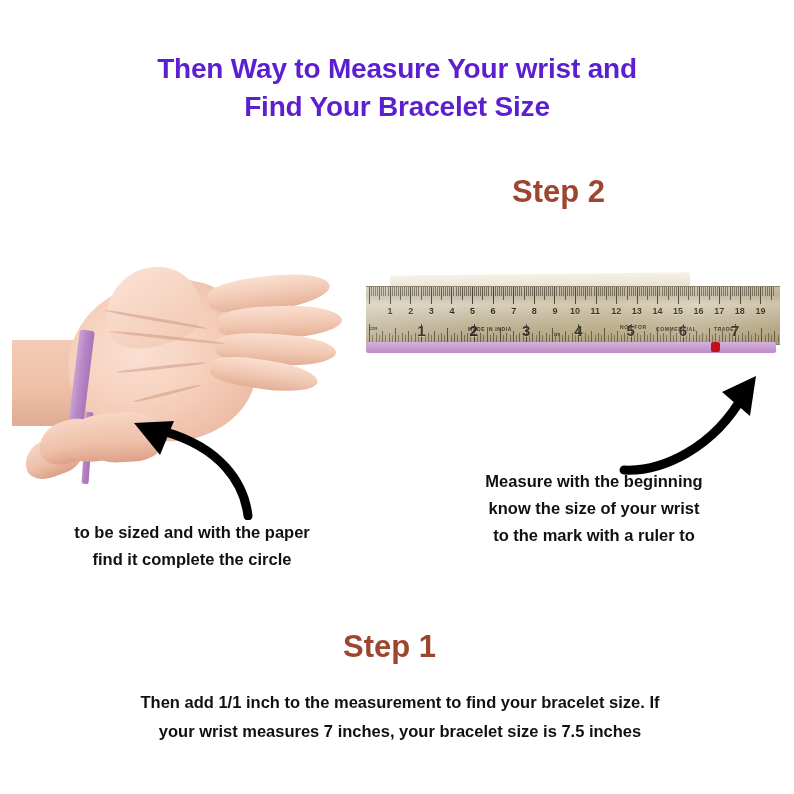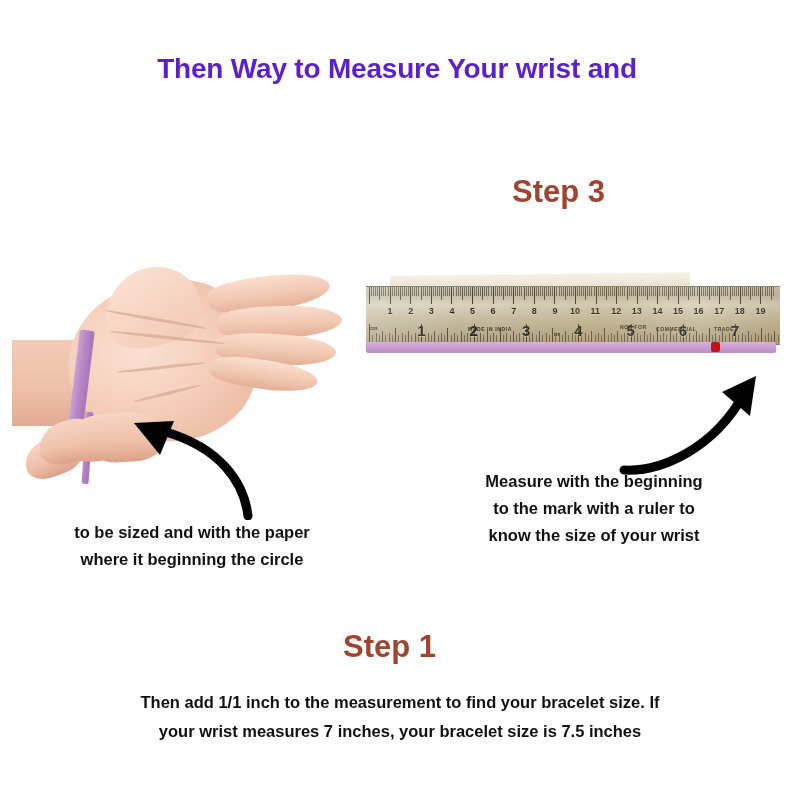--- a/index.html
+++ b/index.html
@@ -256,20 +256,21 @@
   #arrow1 { left: 112px; top: 408px; }
   #arrow2 { left: 618px; top: 372px; }
 </style>
 </head>
 <body>
 
 <div id="page">
 
   <div class="title">
     <span class="line">Then Way to Measure Your wrist and</span>
+    <span class="line">Find Your Bracelet Size</span>
   </div>
 
 
   <div id="hand-photo">
     <div class="forearm"></div>
     <div class="palm"></div>
     <div class="thumb-base"></div>
     <div class="finger f1"></div>
     <div class="finger f2"></div>
     <div class="finger f3"></div>
@@ -286,24 +287,24 @@
     <div class="pinch p3"></div>
   </div>
 
   <svg class="arrow-svg" id="arrow1" width="180" height="112" viewBox="0 0 180 112">
     <path d="M136 108 C 132 74, 108 40, 54 24" stroke="#000000" stroke-width="9" fill="none" stroke-linecap="round"></path>
     <path d="M22 15 L 62 13 L 48 47 Z" fill="#000000"></path>
   </svg>
 
   <div class="caption" id="cap1">
     <span class="line">to be sized and with the paper</span>
-    <span class="line">where it beginning the circle</span>
+    <span class="line">find it complete the circle</span>
   </div>
 
-  <div class="step-head" id="step2-head">Step 3</div>
+  <div class="step-head" id="step2-head">Step 2</div>
 
   <div id="ruler-photo">
     <div class="paper-under"></div>
 
     <div class="ruler-body">
       <div id="cm-ticks">
           <div class="tick" style="left: 3px; top: 0px; height: 17px; opacity: 0.95;"></div>
           <div class="tick" style="left: 5.06px; top: 0px; height: 9px; opacity: 0.62;"></div>
           <div class="tick" style="left: 7.12px; top: 0px; height: 9px; opacity: 0.62;"></div>
           <div class="tick" style="left: 9.18px; top: 0px; height: 9px; opacity: 0.62;"></div>
@@ -673,22 +674,22 @@
     <div class="red-mark"></div>
   </div>
 
   <svg class="arrow-svg" id="arrow2" width="170" height="108" viewBox="0 0 170 108">
     <path d="M6 98 C 44 100, 96 76, 126 22" stroke="#000000" stroke-width="9" fill="none" stroke-linecap="round"></path>
     <path d="M138 4 L 132 44 L 104 20 Z" fill="#000000"></path>
   </svg>
 
   <div class="caption" id="cap2">
     <span class="line">Measure with the beginning</span>
+    <span class="line">know the size of your wrist</span>
     <span class="line">to the mark with a ruler to</span>
-    <span class="line">know the size of your wrist</span>
   </div>
 
   <div class="step-head" id="step3-head">Step 1</div>
 
   <div class="caption" id="cap3">
     <span class="line">Then add 1/1 inch to the measurement  to find your bracelet size. If</span>
     <span class="line">your wrist measures 7 inches, your bracelet size is 7.5 inches</span>
   </div>
 
 </div>

